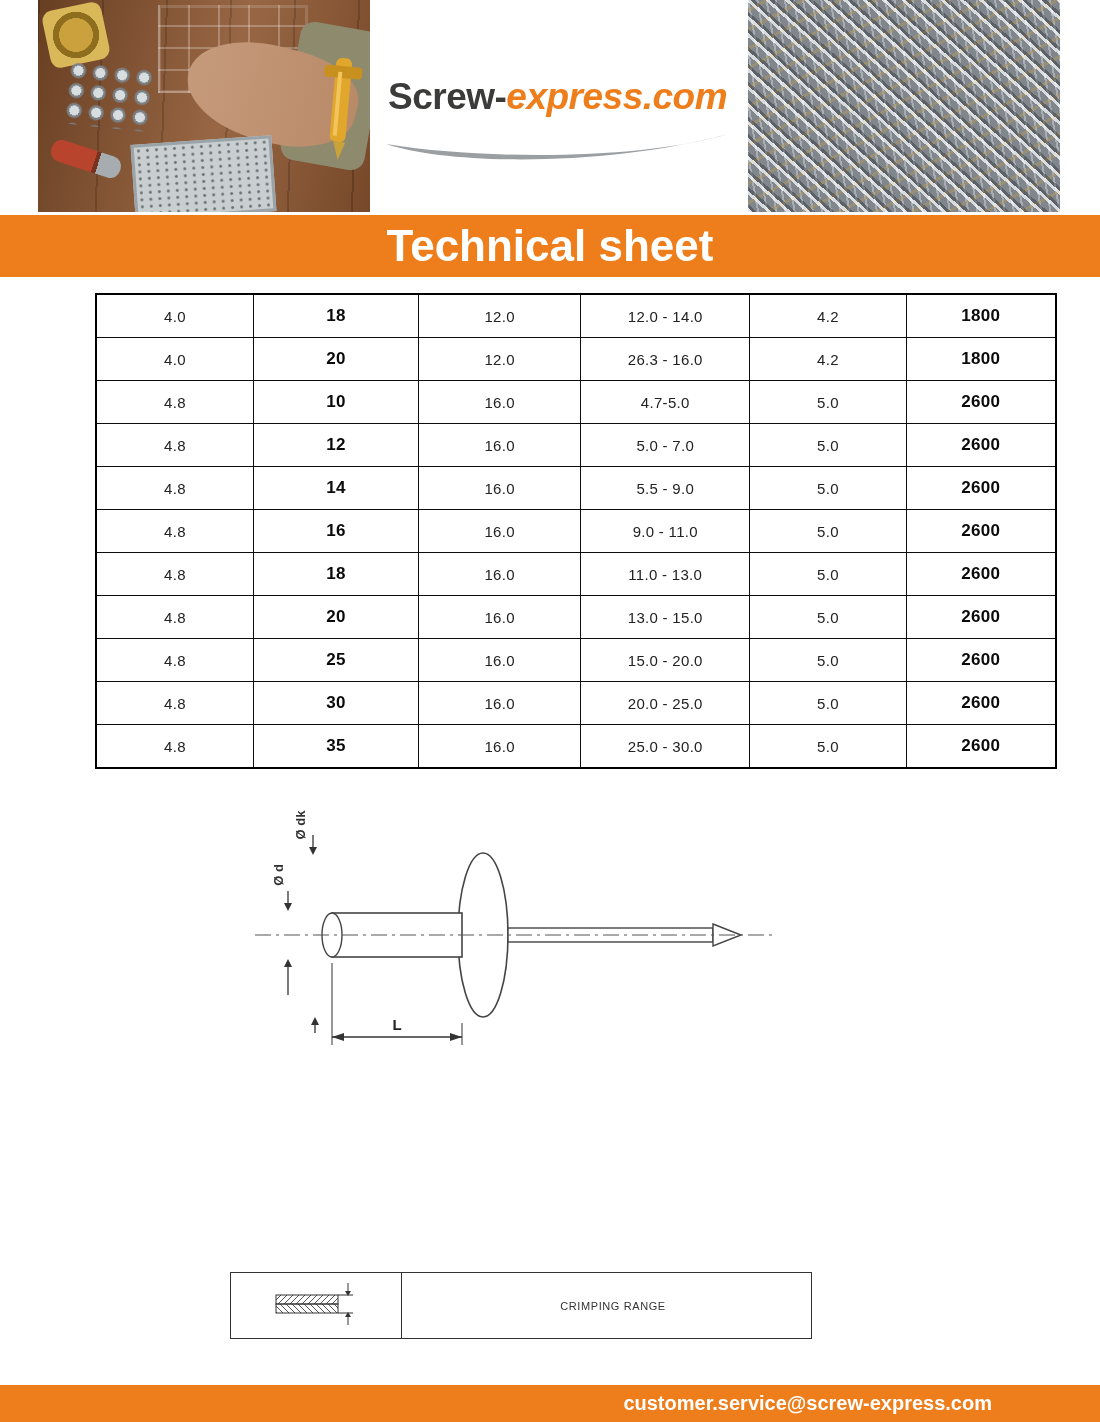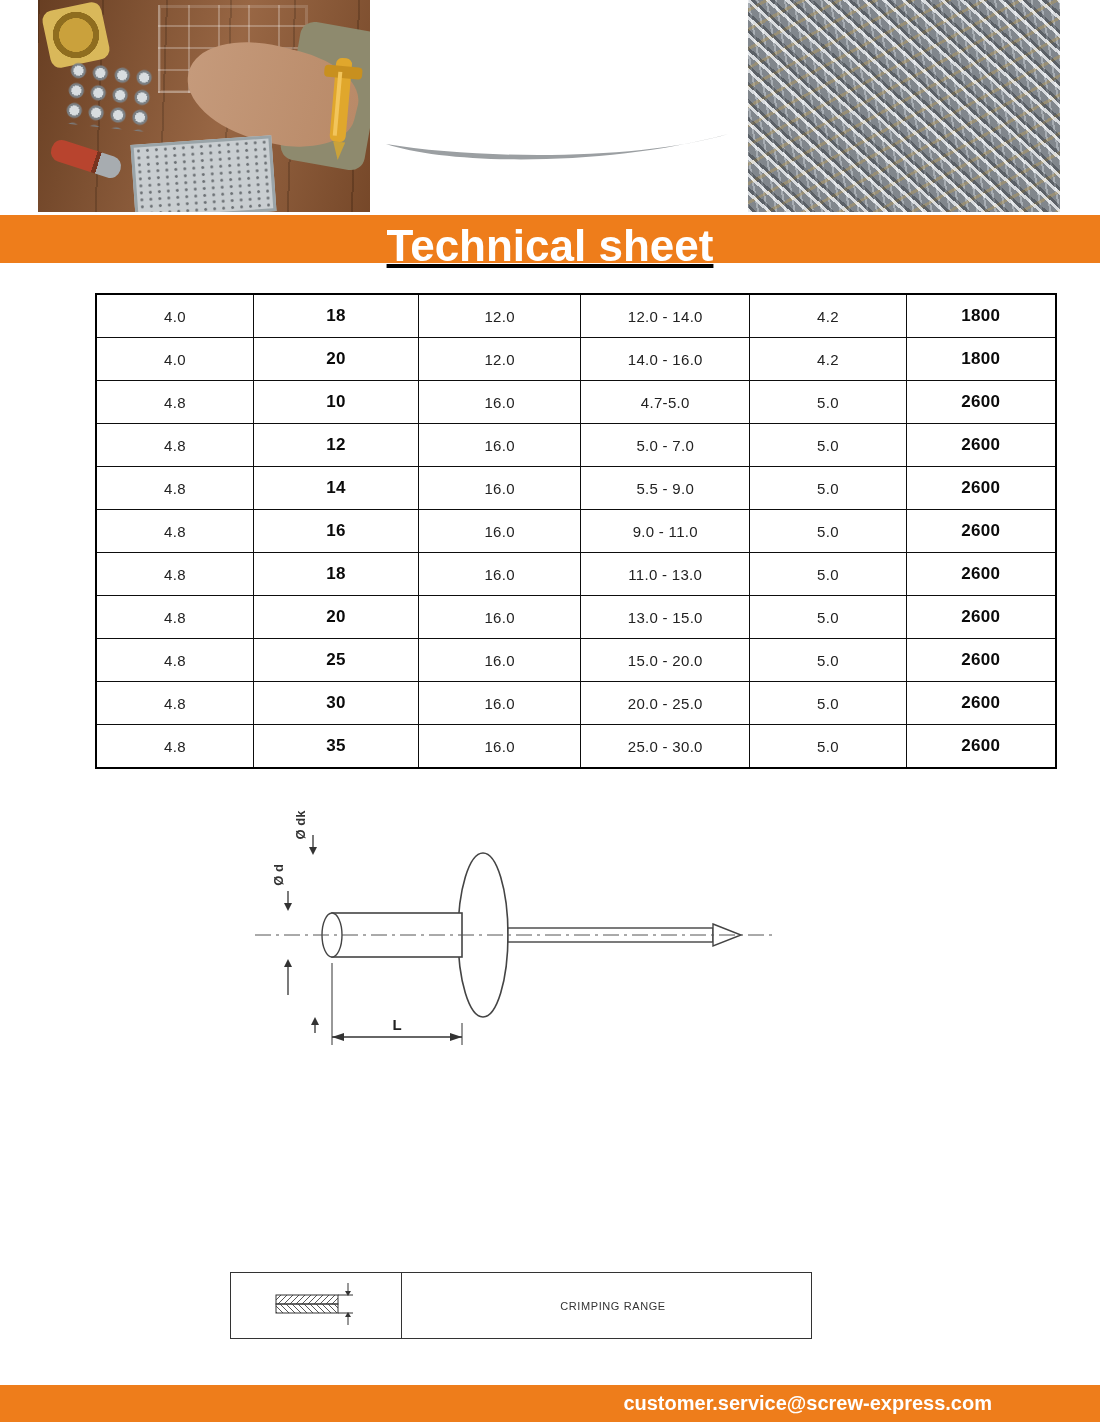--- a/index.html
+++ b/index.html
@@ -52,21 +52,21 @@
 
   
   .logo-area{left:370px;top:0;width:378px;height:212px;}
   .brand{position:absolute;left:18px;top:76px;white-space:nowrap;font-size:37px;letter-spacing:-0.5px;}
   .brand .dark{font-weight:800;color:#3b3b3a;}
   .brand .accent{font-weight:700;font-style:italic;color:var(--accent);}
   .swoosh{position:absolute;left:12px;top:130px;width:352px;height:40px;}
   .tool-icon{left:312px;top:52px;width:56px;height:116px;z-index:3;}
 
   
-  .banner{left:0;top:215px;width:1100px;height:48px;background:var(--accent);text-decoration:underline;}
+  .banner{left:0;top:215px;width:1100px;height:62px;background:var(--accent);}
   .banner-title{width:100%;text-align:center;line-height:62px;color:#fff;
     font-size:44px;font-weight:800;letter-spacing:0;}
   .footer{left:0;top:1385px;width:1100px;height:37px;background:var(--accent);}
   .footer-email{position:absolute;right:108px;top:0;line-height:37px;color:#fff;
     font-weight:700;font-size:20px;text-align:right;}
 
   
   .spec-table{position:absolute;left:95px;top:293px;width:962px;border-collapse:collapse;
     table-layout:fixed;border:2px solid #000;}
   .spec-table td{border:1.5px solid #0d0d0d;text-align:center;vertical-align:middle;
@@ -102,20 +102,23 @@
     <g transform="rotate(5 28 58)">
       <rect x="20" y="6" width="16" height="84" rx="6" fill="#e0a72c"></rect>
       <rect x="9" y="14" width="38" height="12" rx="4" fill="#c8901f"></rect>
       <rect x="23" y="20" width="4" height="64" fill="#f2c55c"></rect>
       <polygon points="24,90 36,90 30,108" fill="#caa23a"></polygon>
     </g>
   </svg>
 </div>
 
 <div class="abs logo-area">
+  <div class="brand">
+    <span class="dark">Screw-</span><span class="accent">express.com</span>
+  </div>
   <svg class="swoosh" viewBox="0 0 352 40" xmlns="http://www.w3.org/2000/svg">
     <path d="M4,14 C70,36 230,36 346,4 C260,30 100,30 4,14 Z" fill="#9b9fa2"></path>
   </svg>
 </div>
 
 <div class="abs banner">
   <div class="banner-title">Technical sheet</div>
 </div>
 
 <table class="spec-table">
@@ -133,21 +136,21 @@
         <td class="bold">18</td>
         <td>12.0</td>
         <td>12.0 - 14.0</td>
         <td>4.2</td>
         <td class="bold">1800</td>
       </tr>
       <tr>
         <td>4.0</td>
         <td class="bold">20</td>
         <td>12.0</td>
-        <td>14.0 - 16.0</td>
+        <td>26.3 - 16.0</td>
         <td>4.2</td>
         <td class="bold">1800</td>
       </tr>
       <tr>
         <td>4.8</td>
         <td class="bold">10</td>
         <td>16.0</td>
         <td>4.7-5.0</td>
         <td>5.0</td>
         <td class="bold">2600</td>

